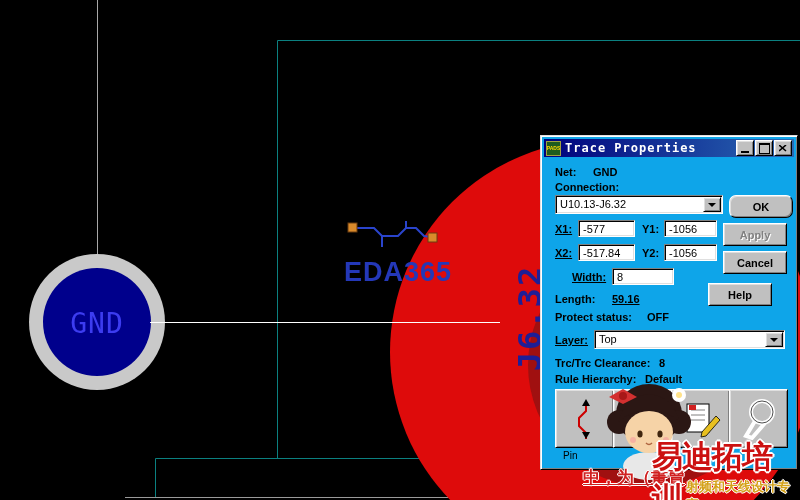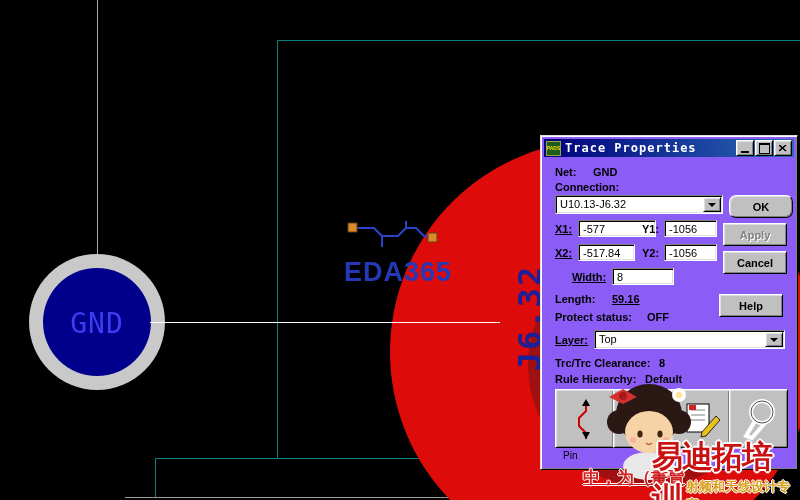--- a/index.html
+++ b/index.html
@@ -2,21 +2,21 @@
 <html><head>
 <meta charset="utf-8">
 <style>
   html,body{margin:0;padding:0;background:#222;}
   #screen{position:relative;width:800px;height:500px;background:#000;overflow:hidden;
           font-family:"Liberation Sans",sans-serif;}
   .abs{position:absolute;}
   svg text{user-select:none;}
 
   
-  .dialog{position:absolute;left:540px;top:135px;width:256px;height:333px;background:#8b5cf6;
+  .dialog{position:absolute;left:540px;top:135px;width:256px;height:333px;background:#0ea5e9;
           border:1px solid;border-color:#dfdfdf #000 #000 #dfdfdf;
           box-shadow:inset 1px 1px 0 #fff,inset -1px -1px 0 #808080;z-index:5;}
   .titlebar{position:absolute;left:3px;top:3px;right:3px;height:18px;
             background:linear-gradient(90deg,#00007c,#2a6ab4);
             display:flex;align-items:center;padding:0 2px;}
   .title-text{color:#fff;font:bold 12px "DejaVu Sans Mono",monospace;letter-spacing:1px;margin-left:4px;
               flex:1;overflow:hidden;white-space:nowrap;}
   .pads-icon{width:13px;height:13px;background:#1e5c1e;border:1px solid #a0a040;color:#ffd700;
              font:bold 5px "Liberation Sans",sans-serif;display:flex;align-items:center;justify-content:center;
              letter-spacing:0;overflow:hidden;}
@@ -116,24 +116,24 @@
     <div class="field combo" style="left:14px;top:59px;width:168px;height:19px;">
       <span>U10.13-J6.32</span>
       <div class="combo-arrow">
           <div class="arrow-down"></div>
         </div>
     </div>
 
     <div class="btn95" style="left:188px;top:59px;width:62px;height:21px;border-radius:7px;">OK</div>
     <div class="btn95 btn-disabled" style="left:182px;top:87px;width:62px;height:21px;">Apply</div>
     <div class="btn95" style="left:182px;top:115px;width:62px;height:21px;">Cancel</div>
-    <div class="btn95" style="left:178px;top:147px;width:62px;height:21px;margin-top:11px;">Help</div>
+    <div class="btn95" style="left:167px;top:147px;width:62px;height:21px;">Help</div>
 
     <div class="lbl accel" style="left:14px;top:87px;">X1:</div>
-    <div class="field" style="left:37px;top:84px;width:78px;height:17px;">-577</div>
+    <div class="field" style="left:37px;top:84px;width:57px;height:17px;">-577</div>
     <div class="lbl" style="left:101px;top:87px;">Y1:</div>
     <div class="field" style="left:123px;top:84px;width:53px;height:17px;">-1056</div>
 
     <div class="lbl accel" style="left:14px;top:111px;">X2:</div>
     <div class="field" style="left:37px;top:108px;width:57px;height:17px;">-517.84</div>
     <div class="lbl" style="left:101px;top:111px;">Y2:</div>
     <div class="field" style="left:123px;top:108px;width:53px;height:17px;">-1056</div>
 
     <div class="lbl accel" style="left:31px;top:135px;">Width:</div>
     <div class="field" style="left:71px;top:132px;width:62px;height:17px;">8</div>

